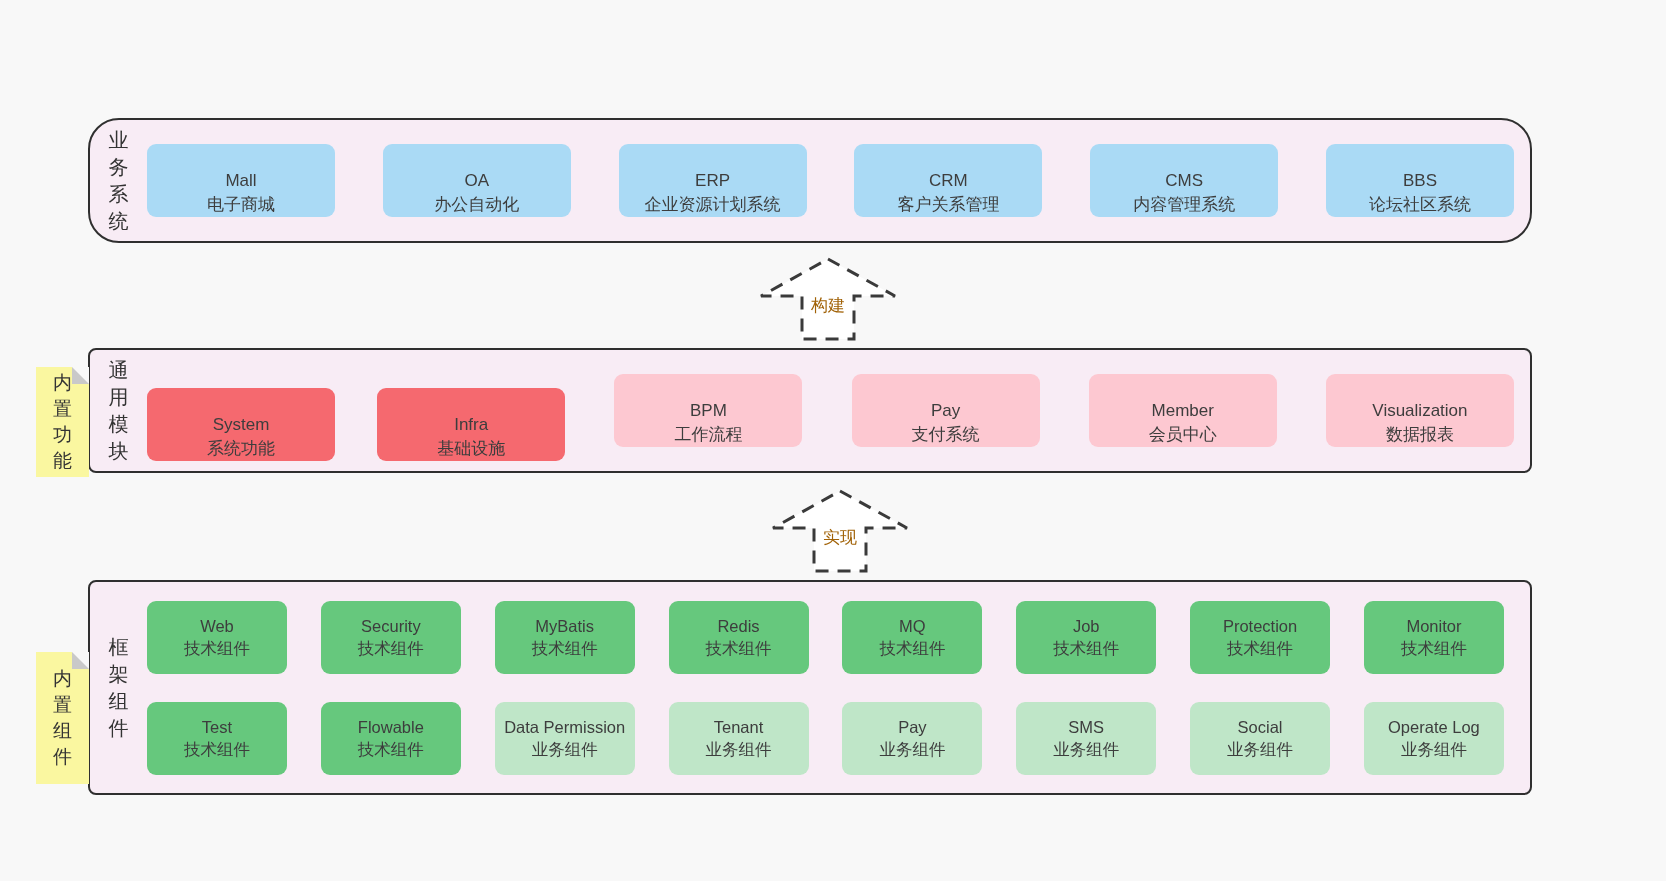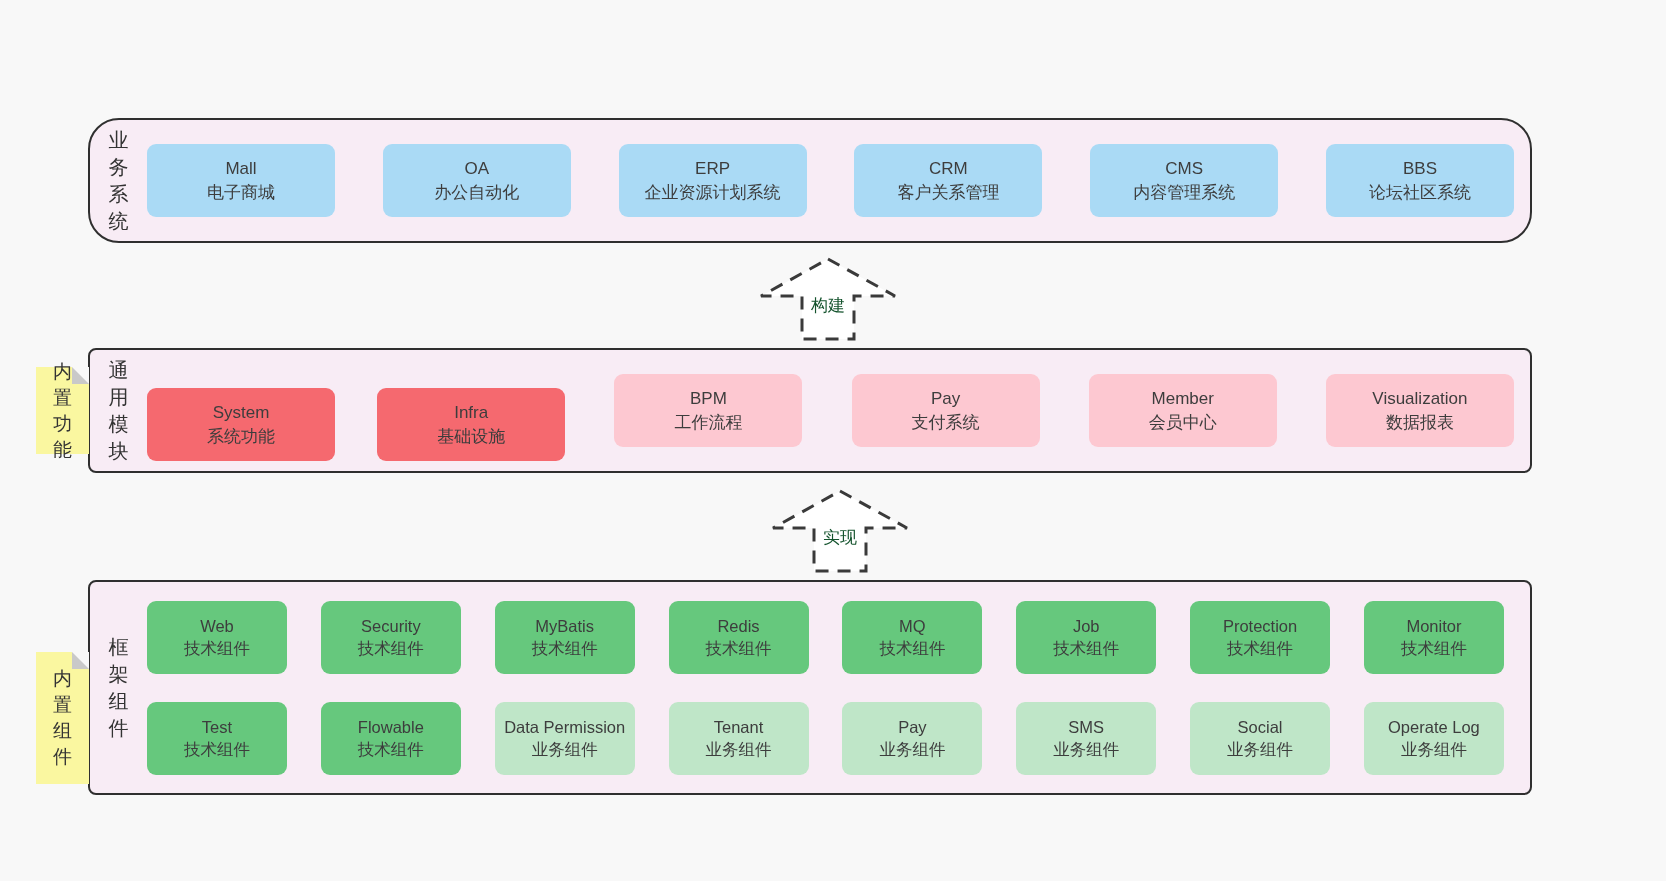--- a/index.html
+++ b/index.html
@@ -36,51 +36,51 @@
     gap:28px; padding-right:26px;
   }
   .row { display:flex; justify-content:space-between; }
 
   
   .node {
     border-radius:9px;
     display:flex; flex-direction:column; align-items:center; justify-content:center;
     text-align:center; font-size:17px; line-height:24px; color:#3d3d3d;
   }
-  .w188 { width:188px; height:73px; }
+  .w188 { width:188px; height:73px;justify-content:flex-end; }
   .w140 { width:140px; height:73px; font-size:16.5px; line-height:22px; }
   .blue   { background:#aadaf5; }
   .red    { background:#f5696f;margin-top:28px; }
   .pink   { background:#fdc8d1;margin-left:7px; }
   .gdark  { background:#66c87d; }
   .glight { background:#bfe6c8; }
 
   
   .arrow { position:absolute; width:140px; height:86px; }
   .arrow svg { position:absolute; left:0; top:0; }
   .arrow-label {
     position:absolute; left:50%; top:38px; transform:translateX(-50%);
-    background:#ffffff; padding:0 3px; font-size:17px; color:#14532d; white-space:nowrap;
+    background:#ffffff; padding:0 3px; font-size:17px; color:#a16207; white-space:nowrap;
   }
   .arrow-build     { left:758px; top:256px; }
   .arrow-implement { left:770px; top:488px; }
 
   
   .sticky {
     position:absolute; left:36px; width:53px; z-index:3;
     background:#faf7a0;
     display:flex; align-items:center; justify-content:center;
   }
   .sticky::before {
     content:""; position:absolute; top:0; right:0;
     border-style:solid; border-width:0 17px 17px 0;
     border-color:transparent #f8f8f8 #c9c9c9 transparent;
   }
   .sticky .vtext { font-size:19px; line-height:26px; width:22px; }
-  .sticky-features   { top:367px; height:87px; }
+  .sticky-features   { top:367px; height:110px; }
   .sticky-components { top:652px; height:132px; }
 </style>
 </head>
 <body>
 
 <div class="canvas">
 
   <section class="band band-business">
     <div class="band-label">
       <div class="vtext">业务系统</div>

